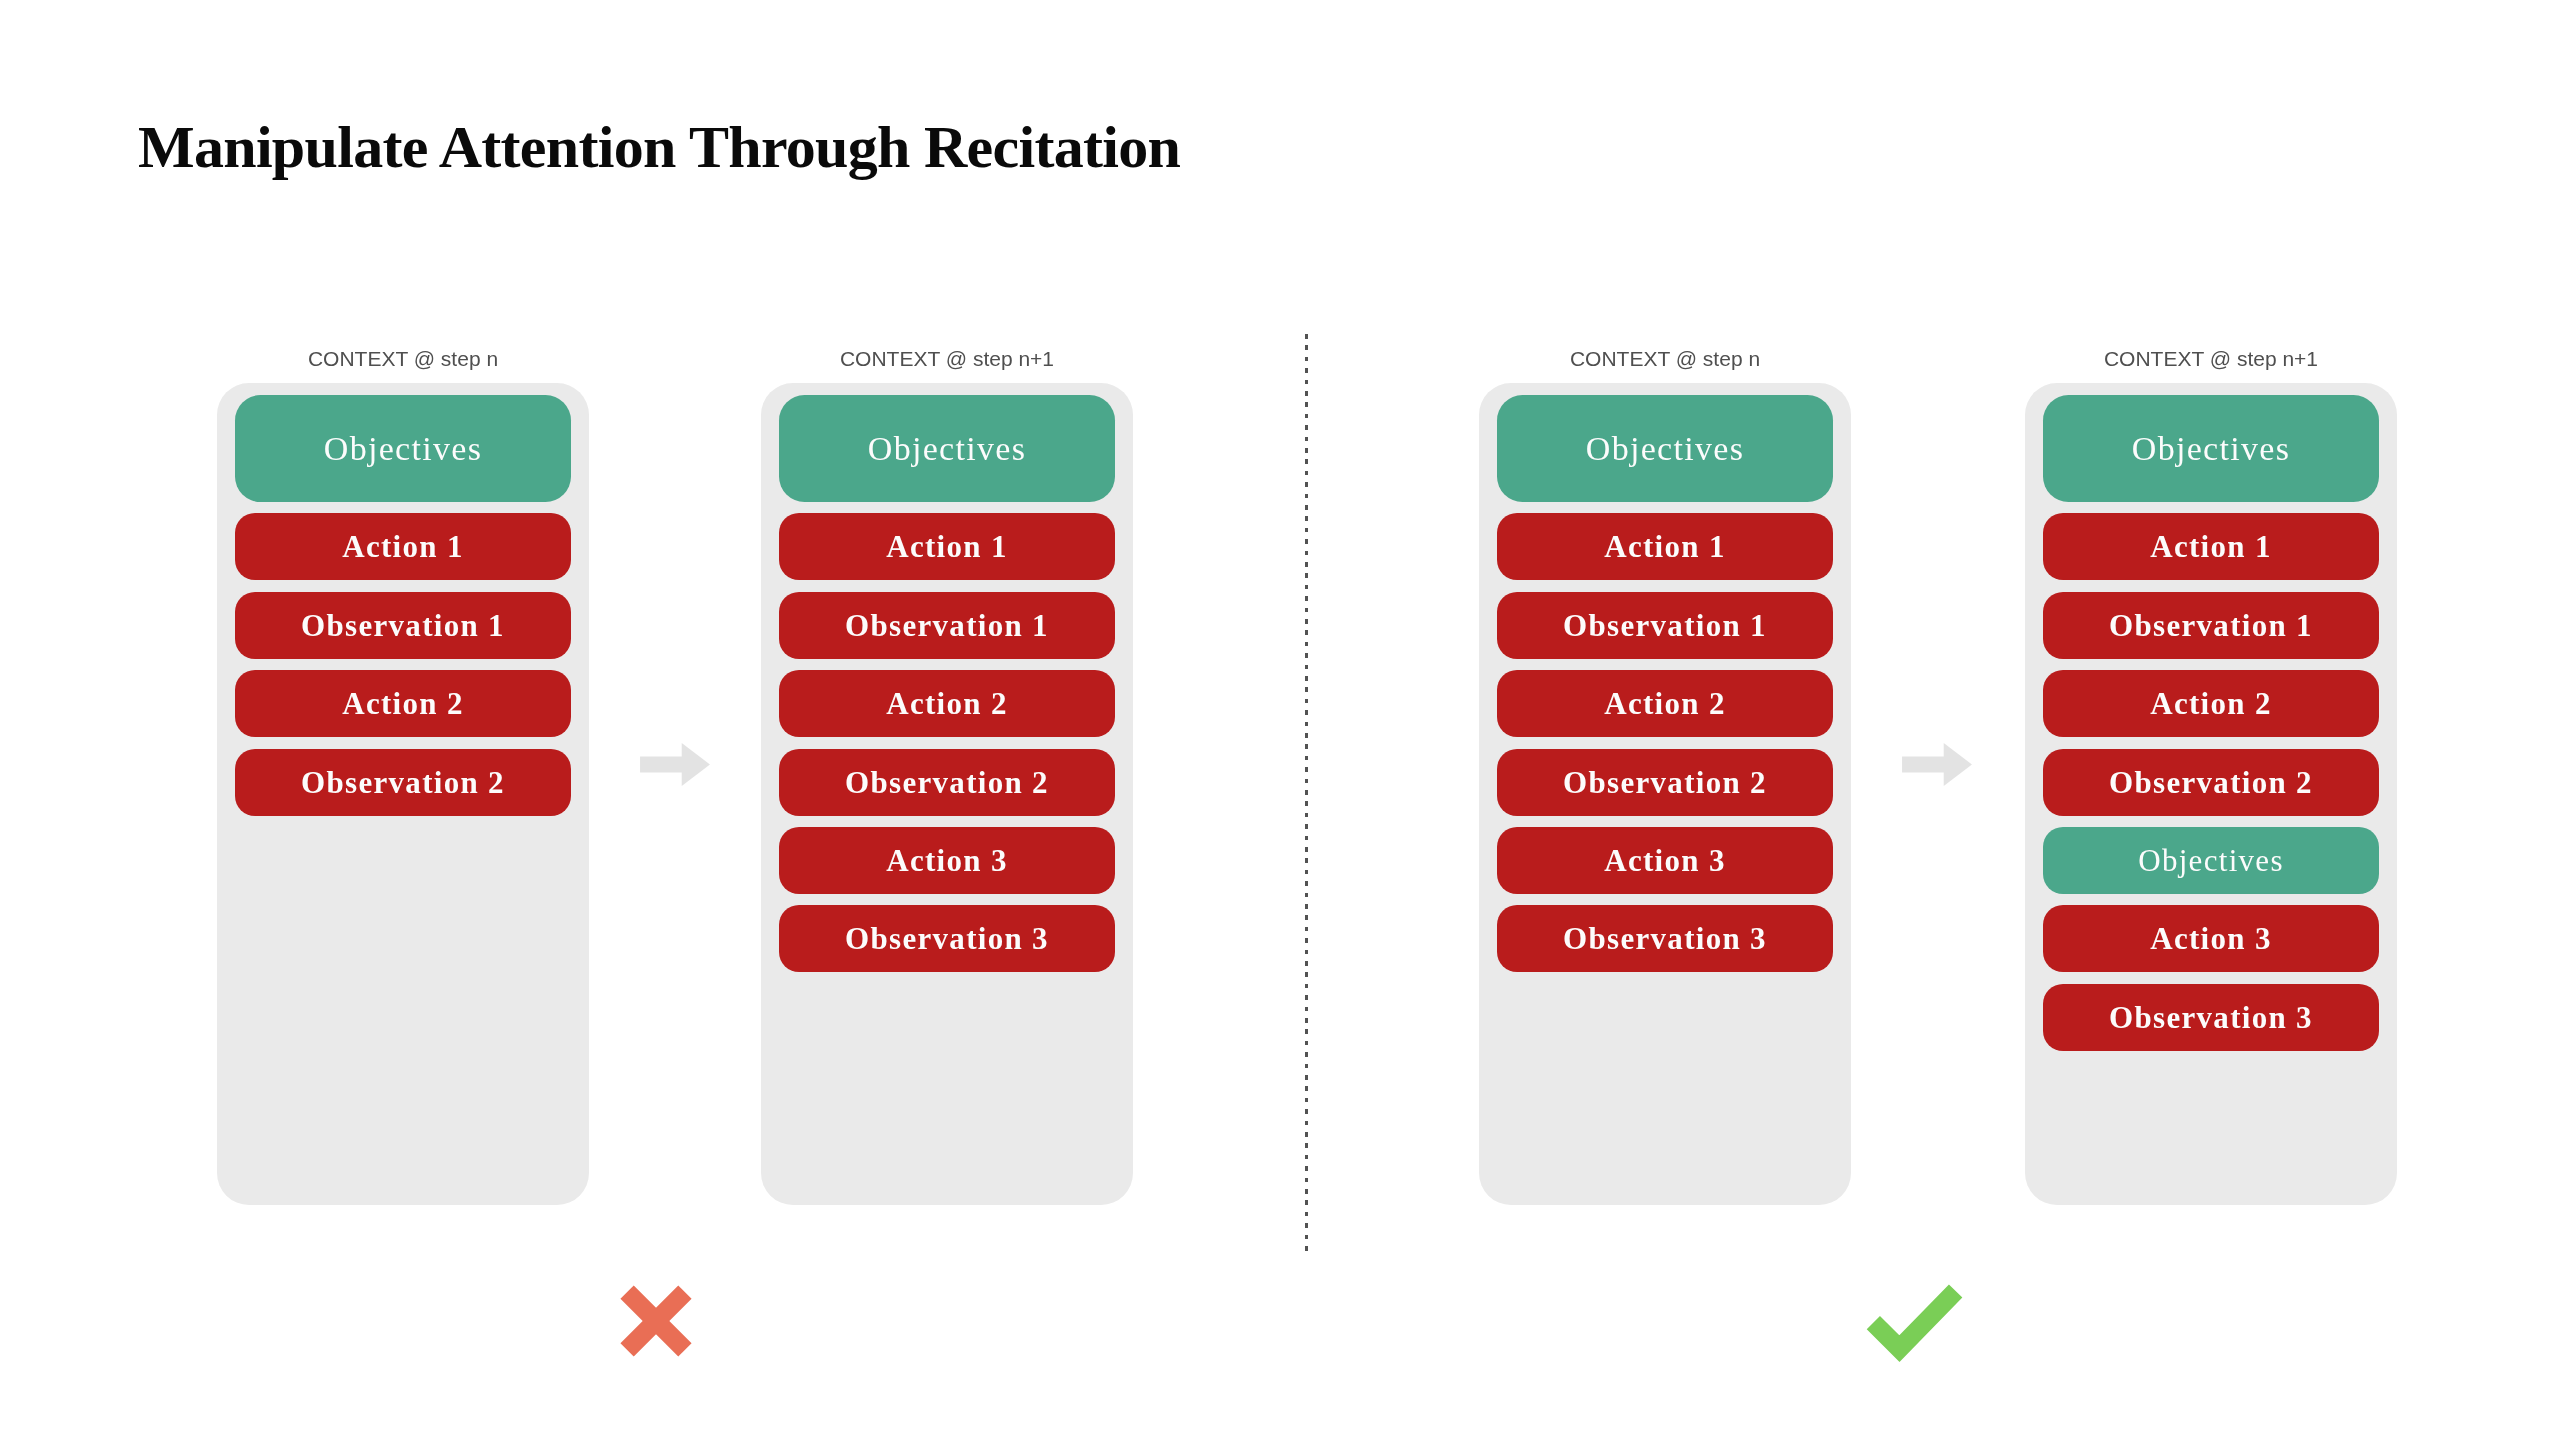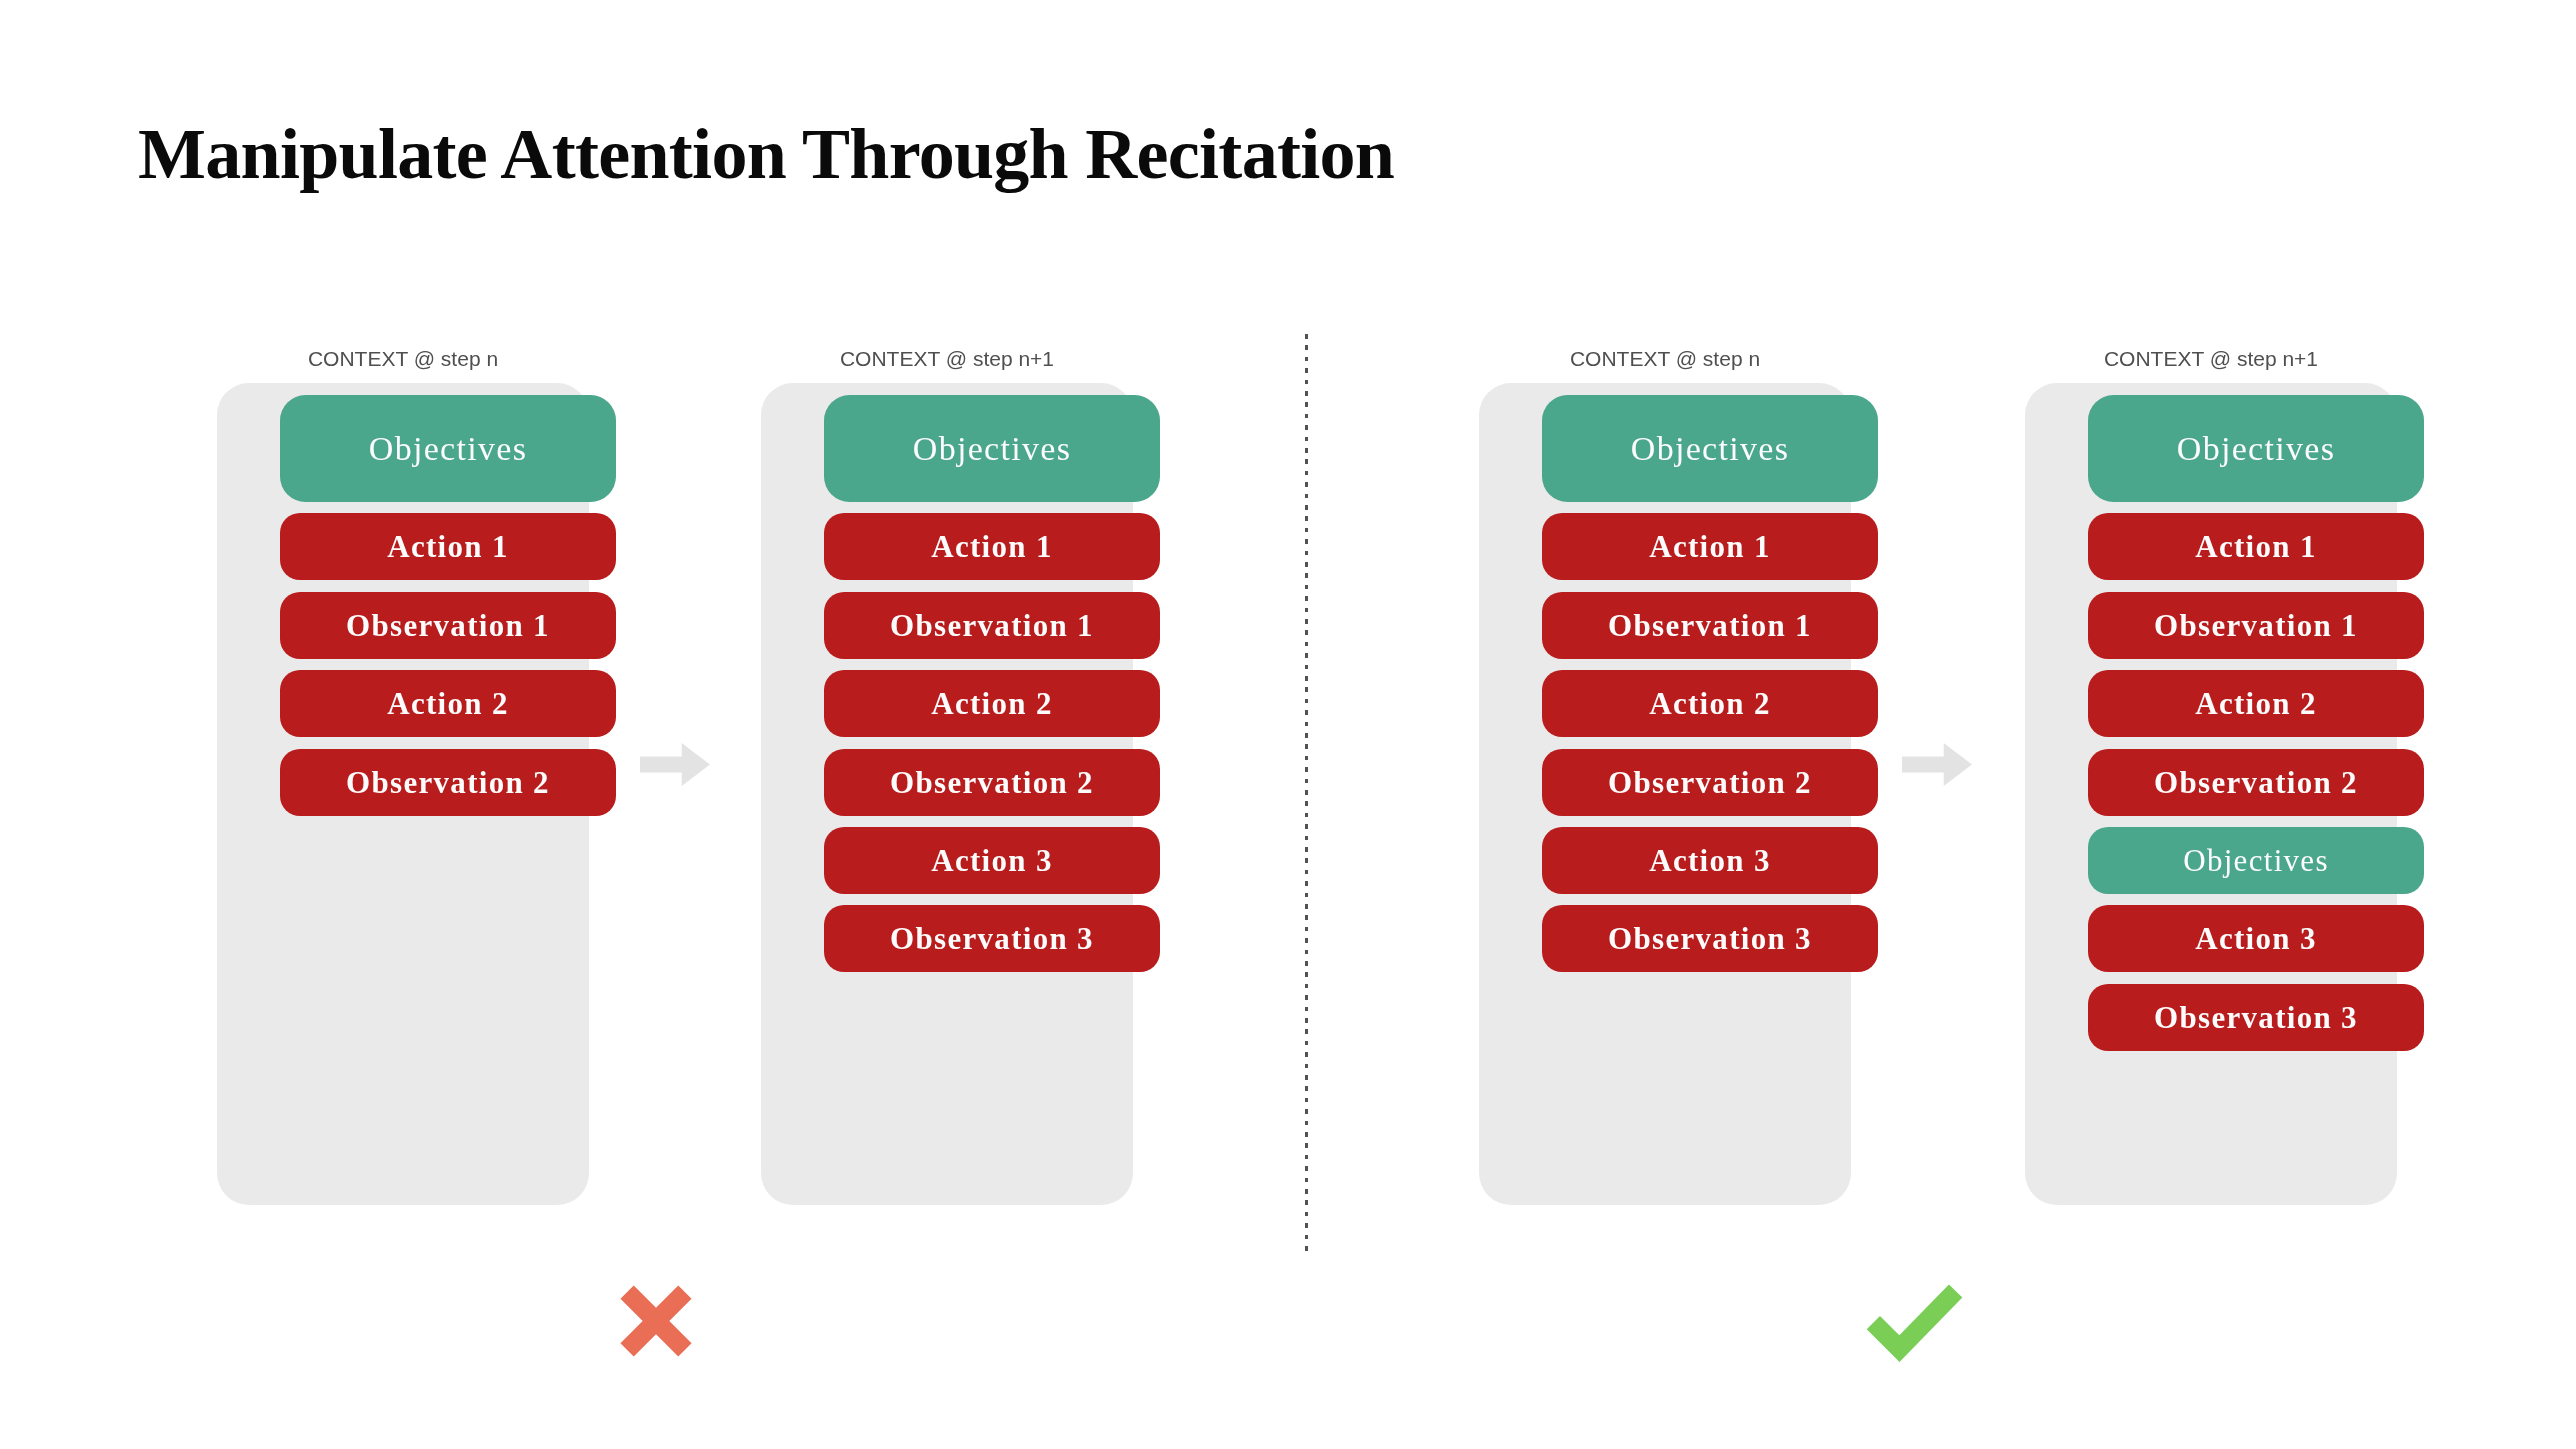--- a/index.html
+++ b/index.html
@@ -1,29 +1,29 @@
 <!DOCTYPE html>
 <html style="font-size:10.7px"><head>
 <meta charset="utf-8">
 <style>
   html,body{margin:0;padding:0;}
   body{width:2576px;height:1449px;background:#ffffff;position:relative;overflow:hidden;
        font-family:"Liberation Sans", sans-serif;}
   .title{position:absolute;left:138px;top:113px;margin:0;
          font-family:"Liberation Serif","DejaVu Serif",serif;
-         font-weight:700;font-size:72px;letter-spacing:-0.7px;color:#0a0a0a;}
+         font-weight:700;font-size:60px;letter-spacing:-0.7px;color:#0a0a0a;}
   .col{position:absolute;top:339px;width:372px;}
   .hdr{height:44px;line-height:39px;text-align:center;
        font-size:21px;color:#4f4f4f;letter-spacing:0px;}
   .panel{height:822px;background:#eaeaea;border-radius:32px;
          padding:12px 18px 0 18px;box-sizing:border-box;}
   .pill{width:100%;height:67px;line-height:67px;margin-bottom:11.4px;
         border-radius:20px;text-align:center;color:#fcfcfc;
         font-family:"Liberation Serif","DejaVu Serif",serif;
-        font-size:31px;letter-spacing:1.3px;margin-left:45px;}
+        font-size:31px;letter-spacing:1.3px;}
   .pill.tall{height:107px;line-height:107px;border-radius:25.5px;font-size:34px;}
   .objective{background:#4ba78b;}
   .step{background:#b91c1c;font-weight:bold;}
   .arrow{position:absolute;top:743px;}
   .divider{position:absolute;left:1305px;top:334px;width:3.4px;height:920px;
            background:repeating-linear-gradient(180deg,#525252 0 4.7px,transparent 4.7px 11.4px);}
   .mark{position:absolute;overflow:visible;}
 </style>
 </head>
 <body>

